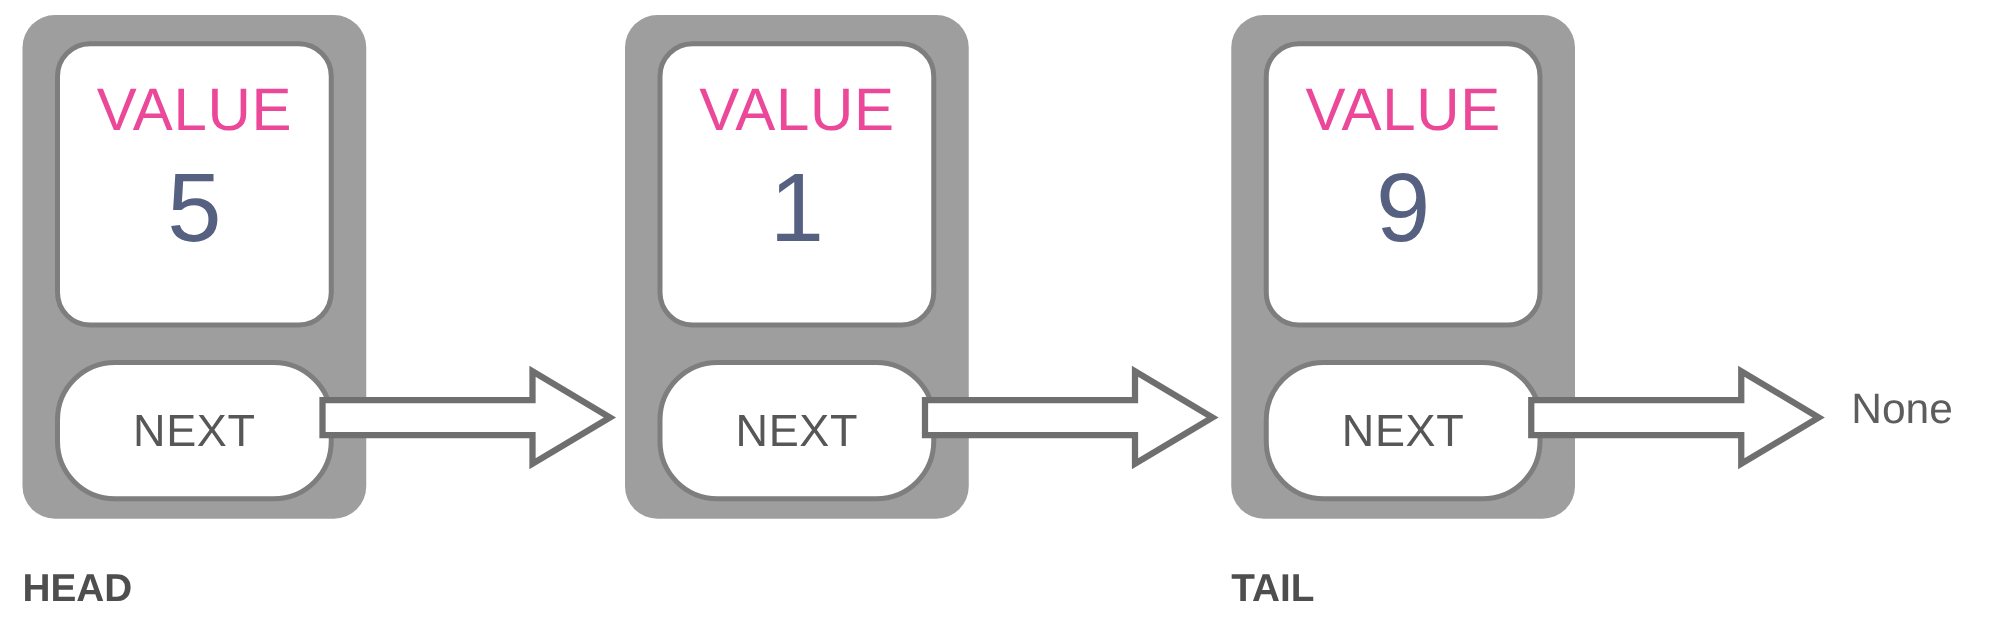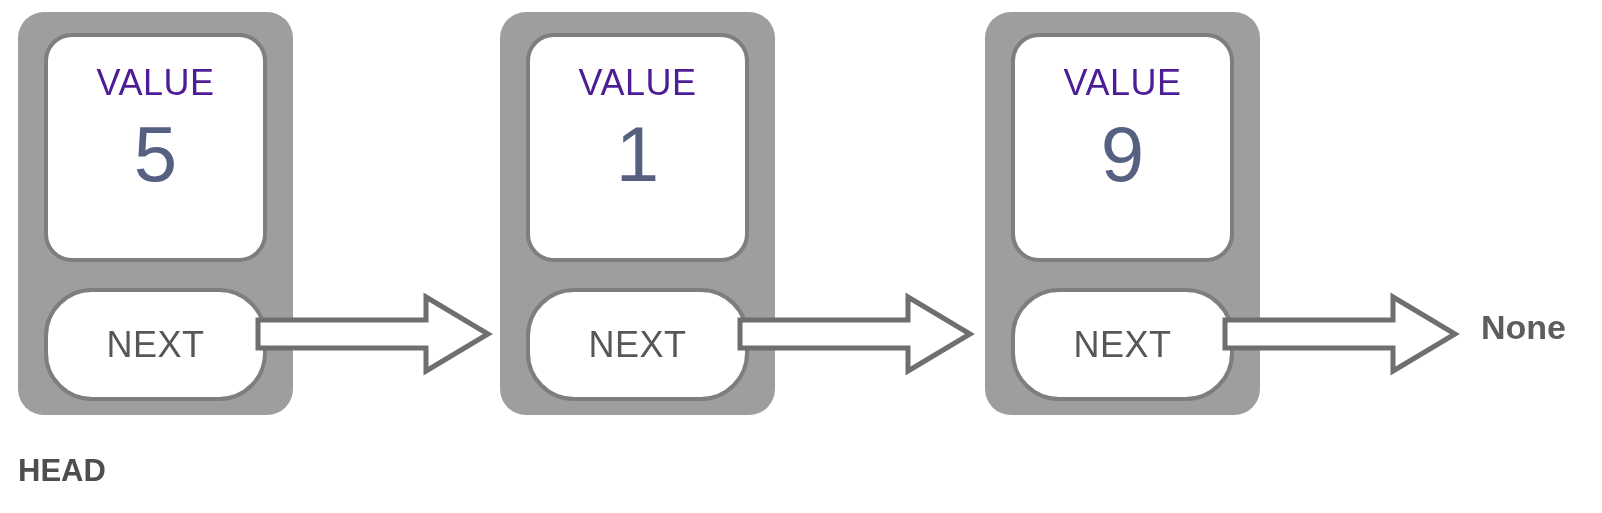--- a/index.html
+++ b/index.html
@@ -39,23 +39,23 @@
     top: 21px;
     height: 229px;
     border-radius: 28px;
     display: flex;
     flex-direction: column;
     align-items: center;
     justify-content: flex-start;
   }
   .value-label {
     margin-top: 28px;
-    font-size: 36px;
+    font-size: 48px;
     letter-spacing: 0.5px;
-    color: #4c1d95;
+    color: #ec4899;
     line-height: 1;
   }
   .value-number {
     margin-top: 14px;
     font-size: 78px;
     color: #566081;
     line-height: 1;
   }
   .next-cell {
     top: 276px;
@@ -87,21 +87,20 @@
     white-space: nowrap;
     line-height: 1;
   }
   .terminator {
     position: absolute;
     top: 310px;
     font-size: 34px;
     color: #5d5d5d;
     white-space: nowrap;
     line-height: 1;
-    font-weight: bold;
   }
 </style>
 </head>
 <body>
 
 <div id="diagram">
 
   <div class="node" style="left:18px;">
     <div class="node-inner value-cell">
       <div class="value-label">VALUE</div>
@@ -140,14 +139,15 @@
     </div>
   </div>
 
   <svg class="arrow" style="left:1225px;" viewBox="0 0 240 96">
     <path d="M 0,34 L 168,34 L 168,11 L 230,48 L 168,85 L 168,62 L 0,62 Z" fill="#ffffff" stroke="#6f6f6f" stroke-width="5" stroke-linejoin="miter"></path>
   </svg>
 
   <div class="terminator" style="left:1481px;">None</div>
 
   <div class="node-caption" style="left:18px; width:275px;">HEAD</div>
+  <div class="node-caption" style="left:985px; width:275px;">TAIL</div>
 
 </div>
 
 </body></html>

